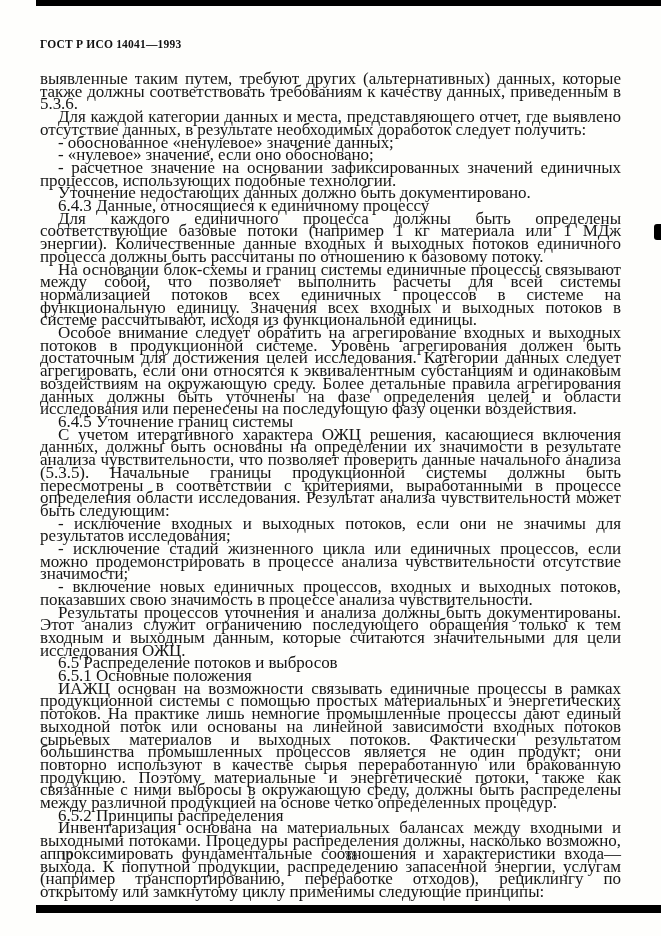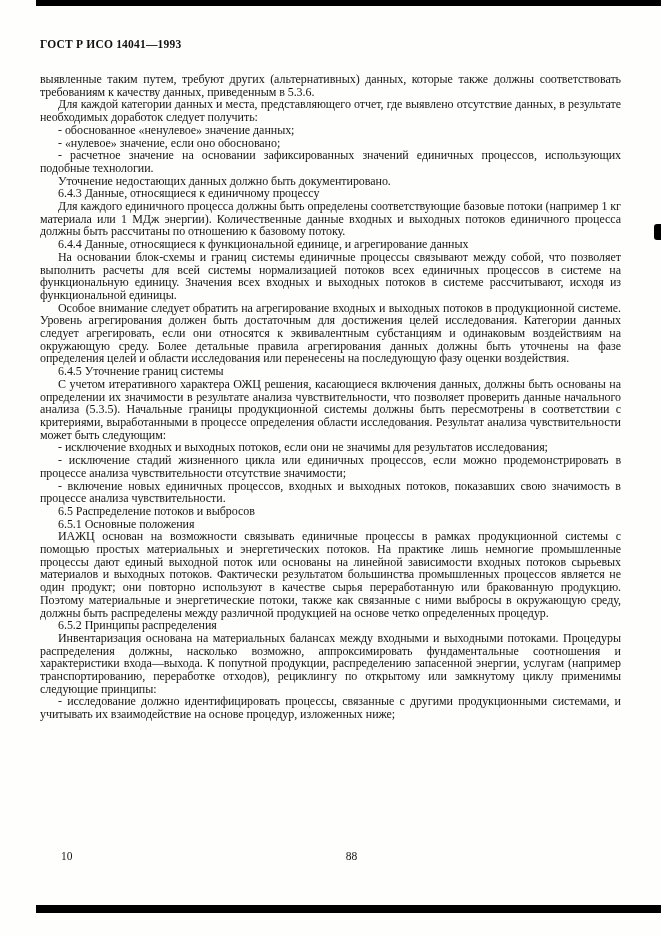--- a/index.html
+++ b/index.html
@@ -11,21 +11,21 @@
   .scan-bar{position:absolute;background:#000;}
   .scan-bar.top{left:36px;right:0;top:0;height:6px;}
   .scan-bar.bottom{left:36px;right:0;top:905px;height:8px;}
   .scan-blob{position:absolute;right:0;top:224px;width:7px;height:16px;background:#000;border-radius:3px 0 0 3px;}
   .header{
     position:absolute;left:40px;top:38px;
     font-weight:bold;font-size:11.5px;color:#111;letter-spacing:.2px;
   }
   .content{
     position:absolute;left:40px;top:73px;width:581px;
-    font-size:12px;line-height:12.7px;color:#151515;
+    font-size:17px;line-height:12.7px;color:#151515;
     text-align:justify;letter-spacing:-0.05px;
   }
   .content p{margin:0;text-indent:18px;}
   .content p.continuation{text-indent:0;}
   .content p.heading-bold{font-weight:normal;}
   .footer{
     position:absolute;left:40px;top:850px;width:581px;height:14px;
     font-size:11.5px;color:#151515;margin-left:21px;
   }
   .footer .left{position:absolute;left:0;top:0;}
@@ -43,33 +43,32 @@
 
   <div class="content" id="paragraphs">
       <p class="continuation">выявленные таким путем, требуют других (альтернативных) данных, которые также должны соответствовать требованиям к качеству данных, приведенным в 5.3.6.</p>
       <p class="body">Для каждой категории данных и места, представляющего отчет, где выявлено отсутствие данных, в результате необходимых доработок следует получить:</p>
       <p class="list">- обоснованное «ненулевое» значение данных;</p>
       <p class="list">- «нулевое» значение, если оно обосновано;</p>
       <p class="list">- расчетное значение на основании зафиксированных значений единичных процессов, использующих подобные технологии.</p>
       <p class="body">Уточнение недостающих данных должно быть документировано.</p>
       <p class="heading">6.4.3 Данные, относящиеся к единичному процессу</p>
       <p class="body">Для каждого единичного процесса должны быть определены соответствующие базовые потоки (например 1 кг материала или 1 МДж энергии). Количественные данные входных и выходных потоков единичного процесса должны быть рассчитаны по отношению к базовому потоку.</p>
-      <p class="heading">6.4.4 Данные, относящиеся к функциональной единице, и агрегирование данных</p>
       <p class="body">На основании блок-схемы и границ системы единичные процессы связывают между собой, что позволяет выполнить расчеты для всей системы нормализацией потоков всех единичных процессов в системе на функциональную единицу. Значения всех входных и выходных потоков в системе рассчитывают, исходя из функциональной единицы.</p>
       <p class="body">Особое внимание следует обратить на агрегирование входных и выходных потоков в продукционной системе. Уровень агрегирования должен быть достаточным для достижения целей исследования. Категории данных следует агрегировать, если они относятся к эквивалентным субстанциям и одинаковым воздействиям на окружающую среду. Более детальные правила агрегирования данных должны быть уточнены на фазе определения целей и области исследования или перенесены на последующую фазу оценки воздействия.</p>
       <p class="heading">6.4.5 Уточнение границ системы</p>
       <p class="body">С учетом итеративного характера ОЖЦ решения, касающиеся включения данных, должны быть основаны на определении их значимости в результате анализа чувствительности, что позволяет проверить данные начального анализа (5.3.5). Начальные границы продукционной системы должны быть пересмотрены в соответствии с критериями, выработанными в процессе определения области исследования. Результат анализа чувствительности может быть следующим:</p>
       <p class="list">- исключение входных и выходных потоков, если они не значимы для результатов исследования;</p>
       <p class="list">- исключение стадий жизненного цикла или единичных процессов, если можно продемонстрировать в процессе анализа чувствительности отсутствие значимости;</p>
       <p class="list">- включение новых единичных процессов, входных и выходных потоков, показавших свою значимость в процессе анализа чувствительности.</p>
+      <p class="body">Результаты процессов уточнения и анализа должны быть документированы. Этот анализ служит ограничению последующего обращения только к тем входным и выходным данным, которые считаются значительными для цели исследования ОЖЦ.</p>
       <p class="heading-bold">6.5 Распределение потоков и выбросов</p>
       <p class="heading">6.5.1 Основные положения</p>
       <p class="body">ИАЖЦ основан на возможности связывать единичные процессы в рамках продукционной системы с помощью простых материальных и энергетических потоков. На практике лишь немногие промышленные процессы дают единый выходной поток или основаны на линейной зависимости входных потоков сырьевых материалов и выходных потоков. Фактически результатом большинства промышленных процессов является не один продукт; они повторно используют в качестве сырья переработанную или бракованную продукцию. Поэтому материальные и энергетические потоки, также как связанные с ними выбросы в окружающую среду, должны быть распределены между различной продукцией на основе четко определенных процедур.</p>
       <p class="heading">6.5.2 Принципы распределения</p>
       <p class="body">Инвентаризация основана на материальных балансах между входными и выходными потоками. Процедуры распределения должны, насколько возможно, аппроксимировать фундаментальные соотношения и характеристики входа—выхода. К попутной продукции, распределению запасенной энергии, услугам (например транспортированию, переработке отходов), рециклингу по открытому или замкнутому циклу применимы следующие принципы:</p>
-      <p class="list">- исследование должно идентифицировать процессы, связанные с другими продукционными системами, и учитывать их взаимодействие на основе процедур, изложенных ниже;</p>
     </div>
 
   <div class="footer">
     <span class="left">10</span>
     <span class="center">88</span>
   </div>
 </div>
 
 </body></html>

